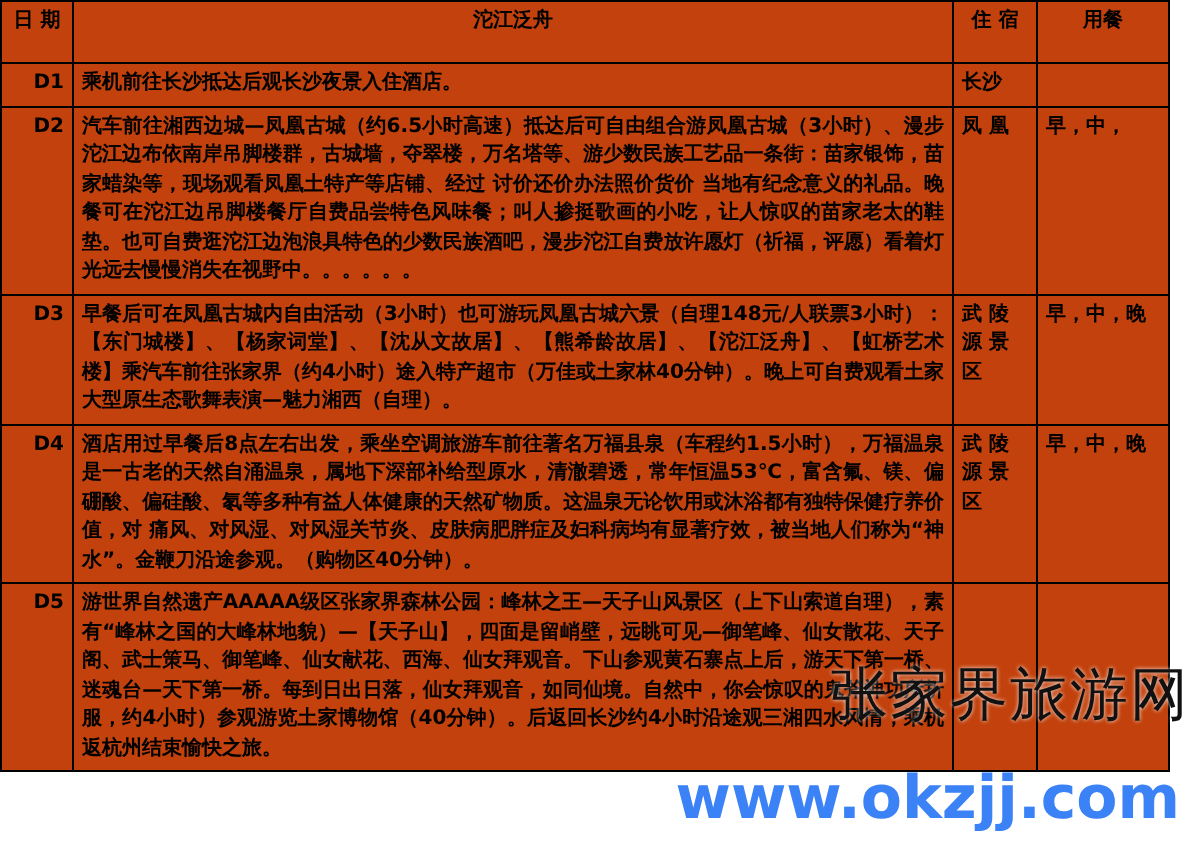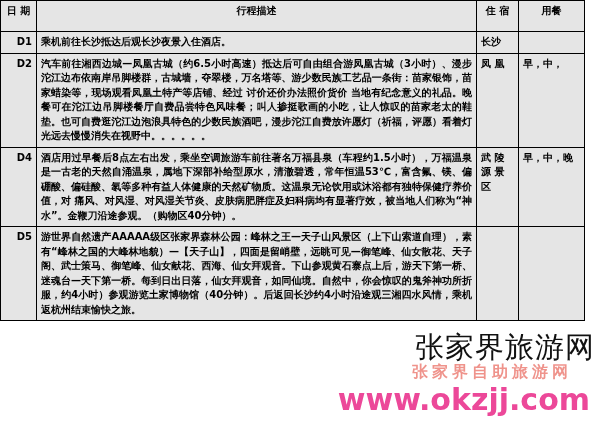--- a/index.html
+++ b/index.html
@@ -11,21 +11,21 @@
     width: 600px;
     height: 428px;
     overflow: hidden;
     font-family: "DejaVu Sans", "Liberation Sans", sans-serif;
     position: relative;
   }
   #itinerary-table {
     width: 524px;
     border-collapse: collapse;
     table-layout: fixed;
-    background: #e5e5e5;
+    background: #c2410c;
   }
   #itinerary-table td, #itinerary-table th {
     border: 1px solid #000;
     vertical-align: top;
     padding: 3px 4px 3px 4px;
     font-size: 10px;
     line-height: 1.45;
     color: #000;
     font-weight: bold;
   }
@@ -98,69 +98,74 @@
     opacity: 0.55;
     letter-spacing: 4px;
     white-space: nowrap;
   }
   #wm-url {
     position: absolute;
     right: 6px;
     top: 54px;
     font-size: 30px;
     font-weight: bold;
-    color: #ec4899;
+    color: #3b82f6;
     font-family: "DejaVu Sans", "Liberation Sans", sans-serif;
     letter-spacing: 0px;
     white-space: nowrap;
   }
 </style>
 </head>
 <body>
 
 <table id="itinerary-table">
   <colgroup>
     <col class="col-day">
     <col class="col-desc">
     <col class="col-hotel">
     <col class="col-meal">
   </colgroup>
   <thead>
     <tr>
       <th>日 期</th>
-      <th>行程描述</th>
+      <th>沱江泛舟</th>
       <th>住 宿</th>
       <th>用餐</th>
     </tr>
   </thead>
   <tbody>
     <tr>
       <td class="day-cell">D1</td>
       <td class="desc-cell">乘机前往长沙抵达后观长沙夜景入住酒店。</td>
       <td class="hotel-cell">长沙</td>
       <td class="meal-cell"></td>
     </tr>
     <tr>
       <td class="day-cell">D2</td>
       <td class="desc-cell">汽车前往湘西边城—凤凰古城（约6.5小时高速）抵达后可自由组合游凤凰古城（3小时）、漫步沱江边布依南岸吊脚楼群，古城墙，夺翠楼，万名塔等、游少数民族工艺品一条街：苗家银饰，苗家蜡染等，现场观看凤凰土特产等店铺、经过 讨价还价办法照价货价 当地有纪念意义的礼品。晚餐可在沱江边吊脚楼餐厅自费品尝特色风味餐；叫人掺挺歌画的小吃，让人惊叹的苗家老太的鞋垫。也可自费逛沱江边泡浪具特色的少数民族酒吧，漫步沱江自费放许愿灯（祈福，评愿）看着灯光远去慢慢消失在视野中。。。。。。</td>
       <td class="hotel-cell">凤 凰</td>
       <td class="meal-cell">早，中，</td>
     </tr>
     <tr>
+      <td class="day-cell">D3</td>
+      <td class="desc-cell">早餐后可在凤凰古城内自由活动（3小时）也可游玩凤凰古城六景（自理148元/人联票3小时）：【东门城楼】、【杨家词堂】、【沈从文故居】、【熊希龄故居】、【沱江泛舟】、【虹桥艺术楼】乘汽车前往张家界（约4小时）途入特产超市（万佳或土家林40分钟）。晚上可自费观看土家大型原生态歌舞表演—魅力湘西（自理）。</td>
+      <td class="hotel-cell">武 陵 源 景 区</td>
+      <td class="meal-cell">早，中，晚</td>
+    </tr>
+    <tr>
       <td class="day-cell">D4</td>
       <td class="desc-cell">酒店用过早餐后8点左右出发，乘坐空调旅游车前往著名万福县泉（车程约1.5小时），万福温泉是一古老的天然自涌温泉，属地下深部补给型原水，清澈碧透，常年恒温53℃，富含氟、镁、偏硼酸、偏硅酸、氡等多种有益人体健康的天然矿物质。这温泉无论饮用或沐浴都有独特保健疗养价值，对 痛风、对风湿、对风湿关节炎、皮肤病肥胖症及妇科病均有显著疗效，被当地人们称为“神水”。金鞭刀沿途参观。（购物区40分钟）。</td>
       <td class="hotel-cell">武 陵 源 景 区</td>
       <td class="meal-cell">早，中，晚</td>
     </tr>
     <tr>
       <td class="day-cell">D5</td>
       <td class="desc-cell">游世界自然遗产AAAAA级区张家界森林公园：峰林之王—天子山风景区（上下山索道自理），素有“峰林之国的大峰林地貌）—【天子山】，四面是留峭壁，远眺可见—御笔峰、仙女散花、天子阁、武士策马、御笔峰、仙女献花、西海、仙女拜观音。下山参观黄石寨点上后，游天下第一桥、迷魂台—天下第一桥。每到日出日落，仙女拜观音，如同仙境。自然中，你会惊叹的鬼斧神功所折服，约4小时）参观游览土家博物馆（40分钟）。后返回长沙约4小时沿途观三湘四水风情，乘机返杭州结束愉快之旅。</td>
       <td class="hotel-cell"></td>
       <td class="meal-cell"></td>
     </tr>
   </tbody>
 </table>
 
 <div id="watermark">
   <div id="wm-brand">张家界旅游网</div>
-  <div id="wm-sub">张家界自助旅游网</div>
   <div id="wm-url">www.okzjj.com</div>
 </div>
 
 </body></html>

